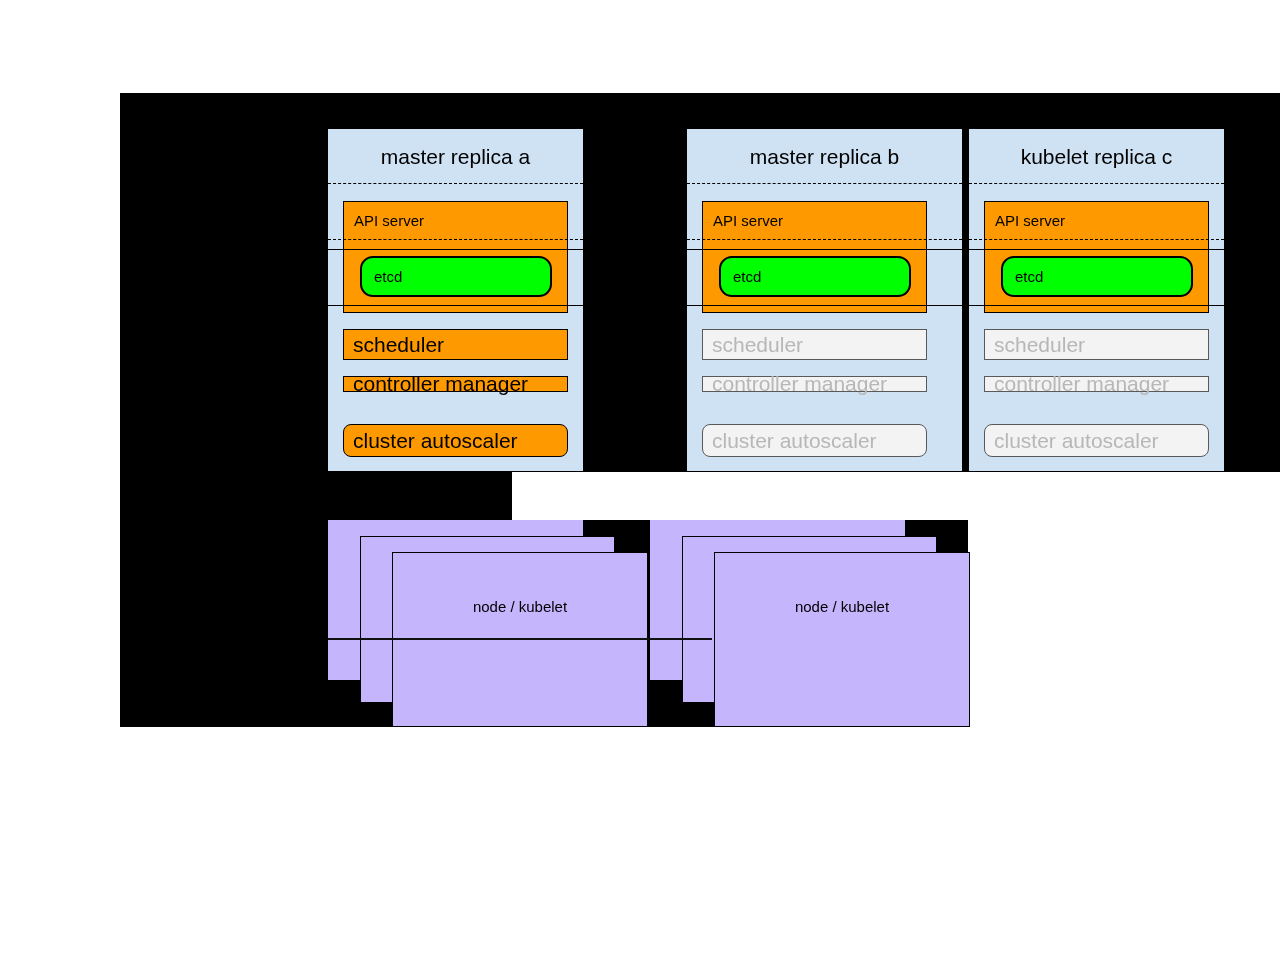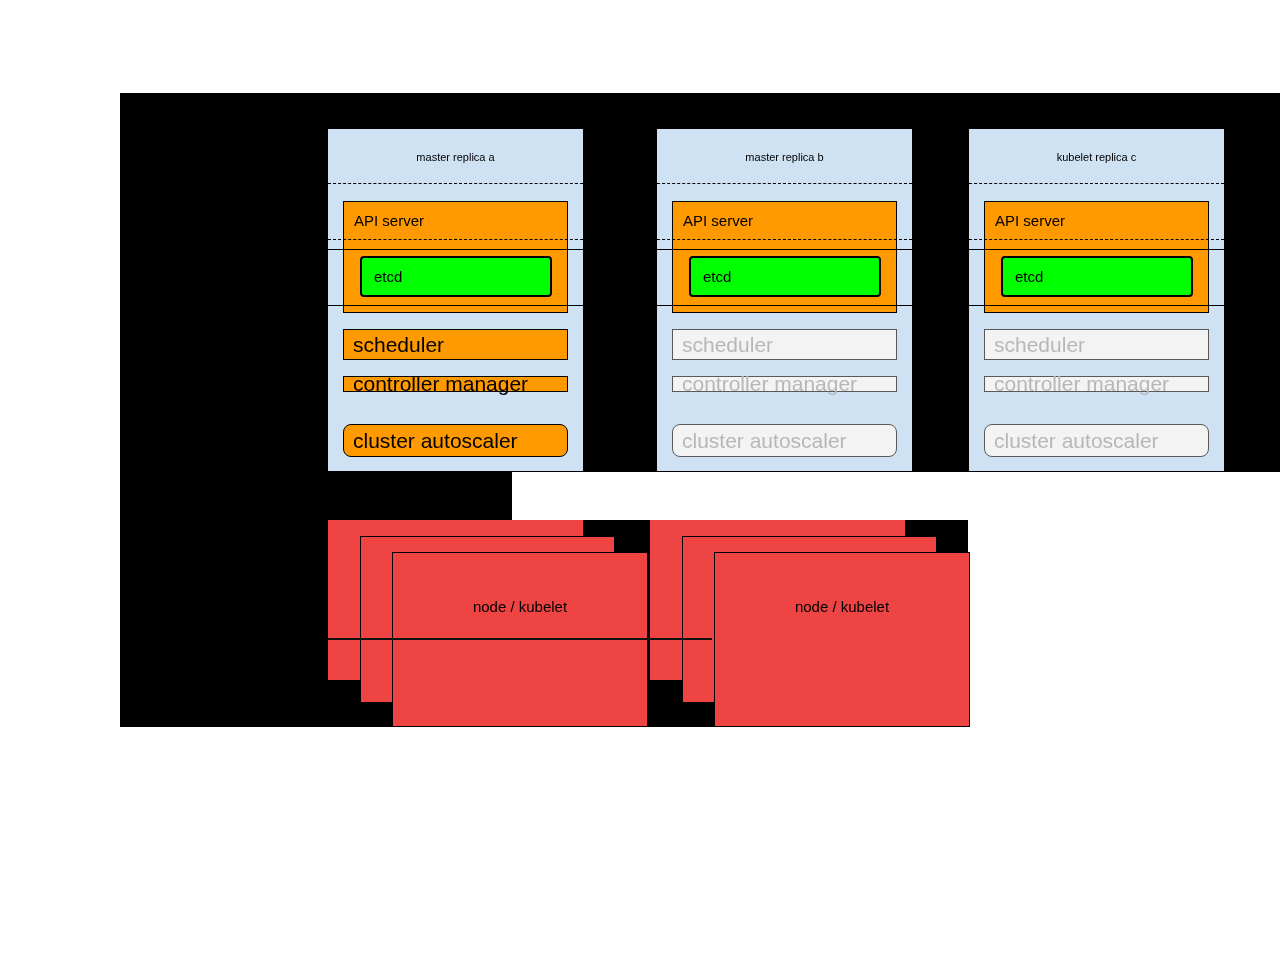--- a/index.html
+++ b/index.html
@@ -7,50 +7,50 @@
        font-family:"Liberation Sans", sans-serif;color:#000;}
 
   
   .blk{position:absolute;background:#000;}
   #blk-top{left:120px;top:93px;width:1160px;height:379px;}
   #blk-left{left:120px;top:93px;width:392px;height:634px;}
   #blk-nodes{left:328px;top:520px;width:640px;height:207px;}
 
   
   .master{position:absolute;top:129px;width:255px;height:342px;background:#cfe2f3;}
-  #master-a{left:328px;} #master-b{left:657px;} #master-c{left:969px;}
+  #master-a{left:328px;} #master-b{left:687px;padding-left:20px;} #master-c{left:969px;}
 
   .m-title{position:absolute;top:19px;left:0;width:100%;text-align:center;
-           font-size:11px;line-height:18px;}
+           font-size:21px;line-height:18px;}
   .dashline{position:absolute;left:0;width:100%;height:0;border-top:1px dashed #000;}
   .solidline{position:absolute;left:0;width:100%;height:1px;background:#000;}
   .d1{top:54px;} .d2{top:110px;} .s1{top:120px;} .s2{top:176px;}
 
   .api-box{position:absolute;left:15px;top:72px;width:225px;height:112px;
            background:#ff9900;border:1px solid #000;box-sizing:border-box;}
   .api-label{margin:10px 0 0 10px;font-size:15px;}
 
   .etcd-box{position:absolute;left:32px;top:127px;width:192px;height:41px;
-            background:#00ff00;border:2px solid #000;border-radius:4px;
+            background:#00ff00;border:2px solid #000;border-radius:13px;
             box-sizing:border-box;display:flex;align-items:center;}
   .etcd-label{margin-left:12px;font-size:15px;}
 
   .comp{position:absolute;left:15px;width:225px;box-sizing:border-box;
         font-size:21px;display:flex;align-items:center;}
   .comp span{margin-left:9px;}
   .comp.active{background:#ff9900;border:1px solid #000;color:#000;}
   .comp.standby{background:#f3f3f3;border:1px solid #595959;color:#b7b7b7;}
   .c-sched{top:200px;height:31px;}
   .c-cm{top:247px;height:16px;}
   .c-ca{top:295px;height:33px;border-radius:8px;}
 
   
   .stack{position:absolute;top:520px;width:320px;height:210px;}
   #stack-1{left:328px;} #stack-2{left:650px;}
-  .node-box{position:absolute;background:#ef4444;box-sizing:border-box;}
+  .node-box{position:absolute;background:#c4b5fd;box-sizing:border-box;}
   .n-back{left:0;top:0;width:255px;height:160px;}
   .n-mid{left:32px;top:16px;width:255px;height:167px;border:1px solid #000;}
   .n-front{left:64px;top:32px;width:256px;height:175px;border:1px solid #000;}
   .n-front.topmost{z-index:6;}
   .node-title{margin-top:45px;text-align:center;font-size:15px;}
 
   #node-sep{position:absolute;left:328px;top:638px;width:384px;height:2px;
             background:#111;z-index:5;}
 </style>
 </head>

